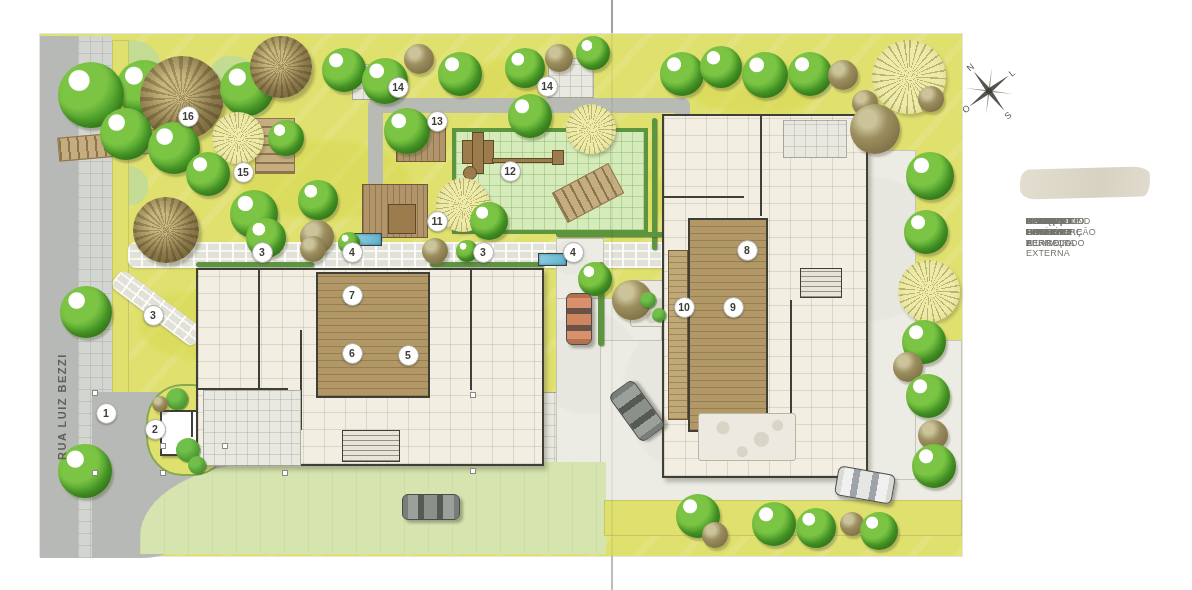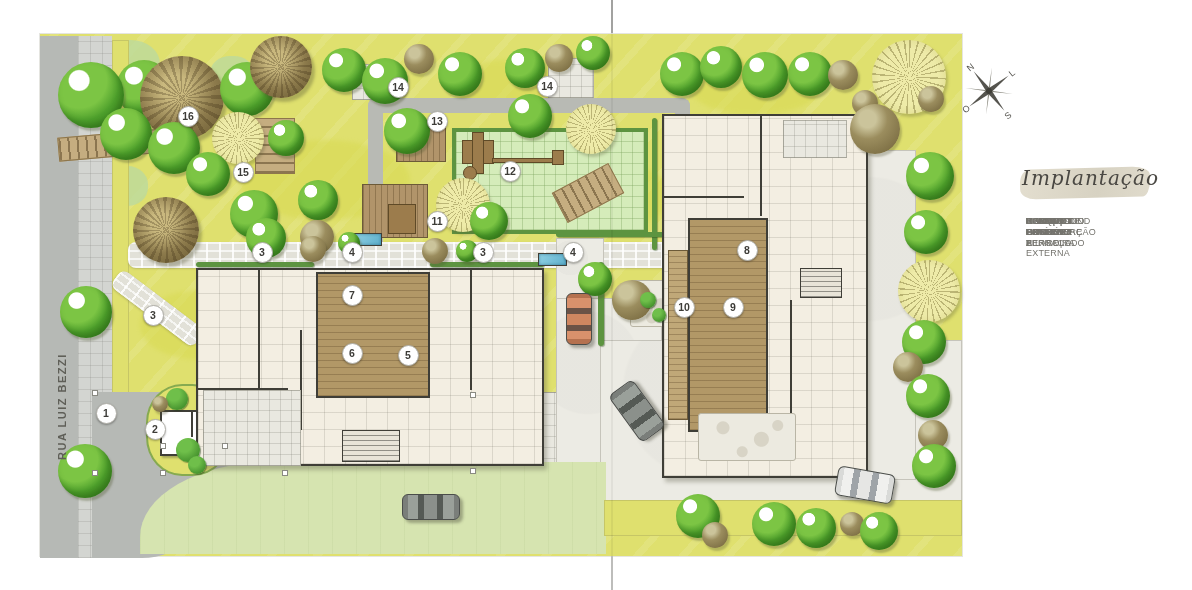--- a/index.html
+++ b/index.html
@@ -360,21 +360,20 @@
       <text x="4" y="38" text-anchor="middle" font-size="9" fill="#55544e" font-family="Liberation Sans, sans-serif">O</text>
     </svg>
   </div>
 
   <div class="fold" style="left:611px;top:0;height:33px;"></div>
   <div class="fold-faint" style="left:611px;top:33px;height:523px;"></div>
   <div class="fold" style="left:611px;top:556px;height:34px;background:#bdbdbb;"></div>
 
   <div class="legend">
     <div class="brush"></div>
-    <div class="legend-title">Implantação</div>
     <div id="legend-list">
         <div class="lg-row">
           <span class="lg-num">1</span>
           <span class="lg-label">CAMINHO</span>
         </div>
         <div class="lg-row">
           <span class="lg-num">2</span>
           <span class="lg-label">PORTE-COCHÉRE</span>
         </div>
         <div class="lg-row">

